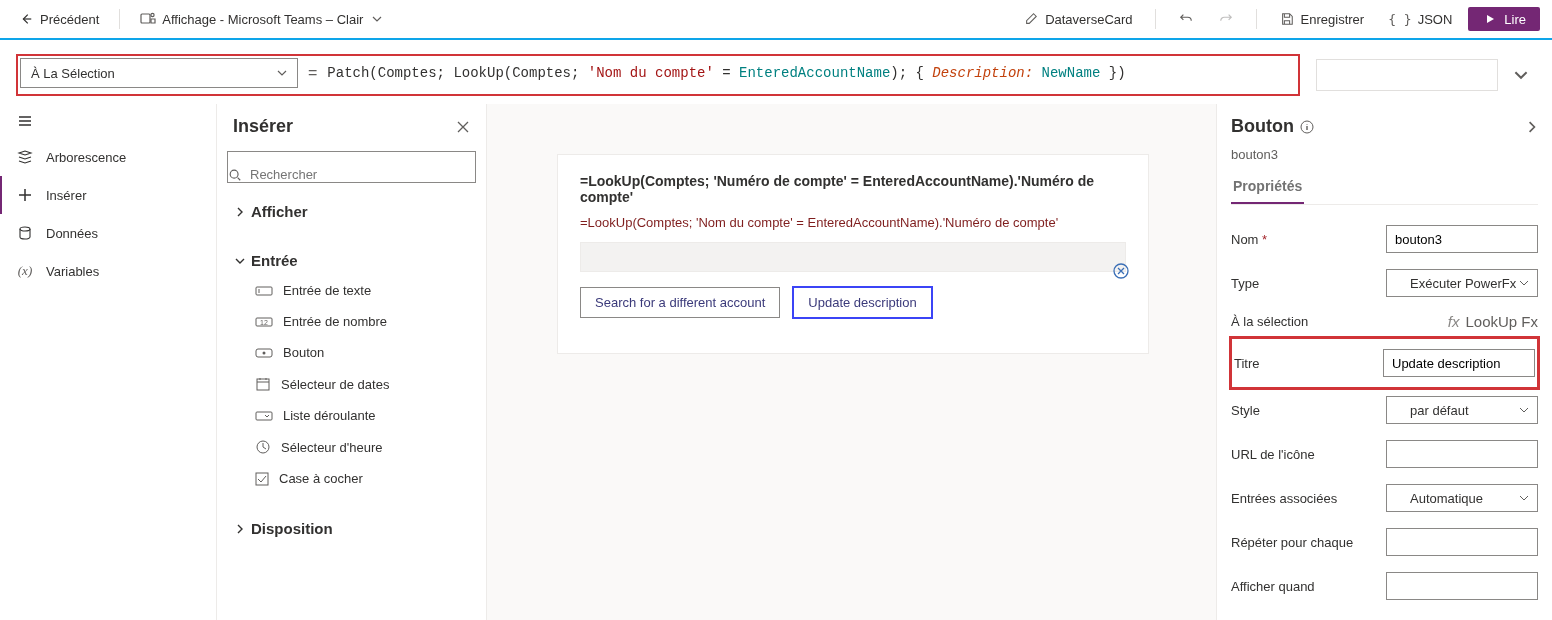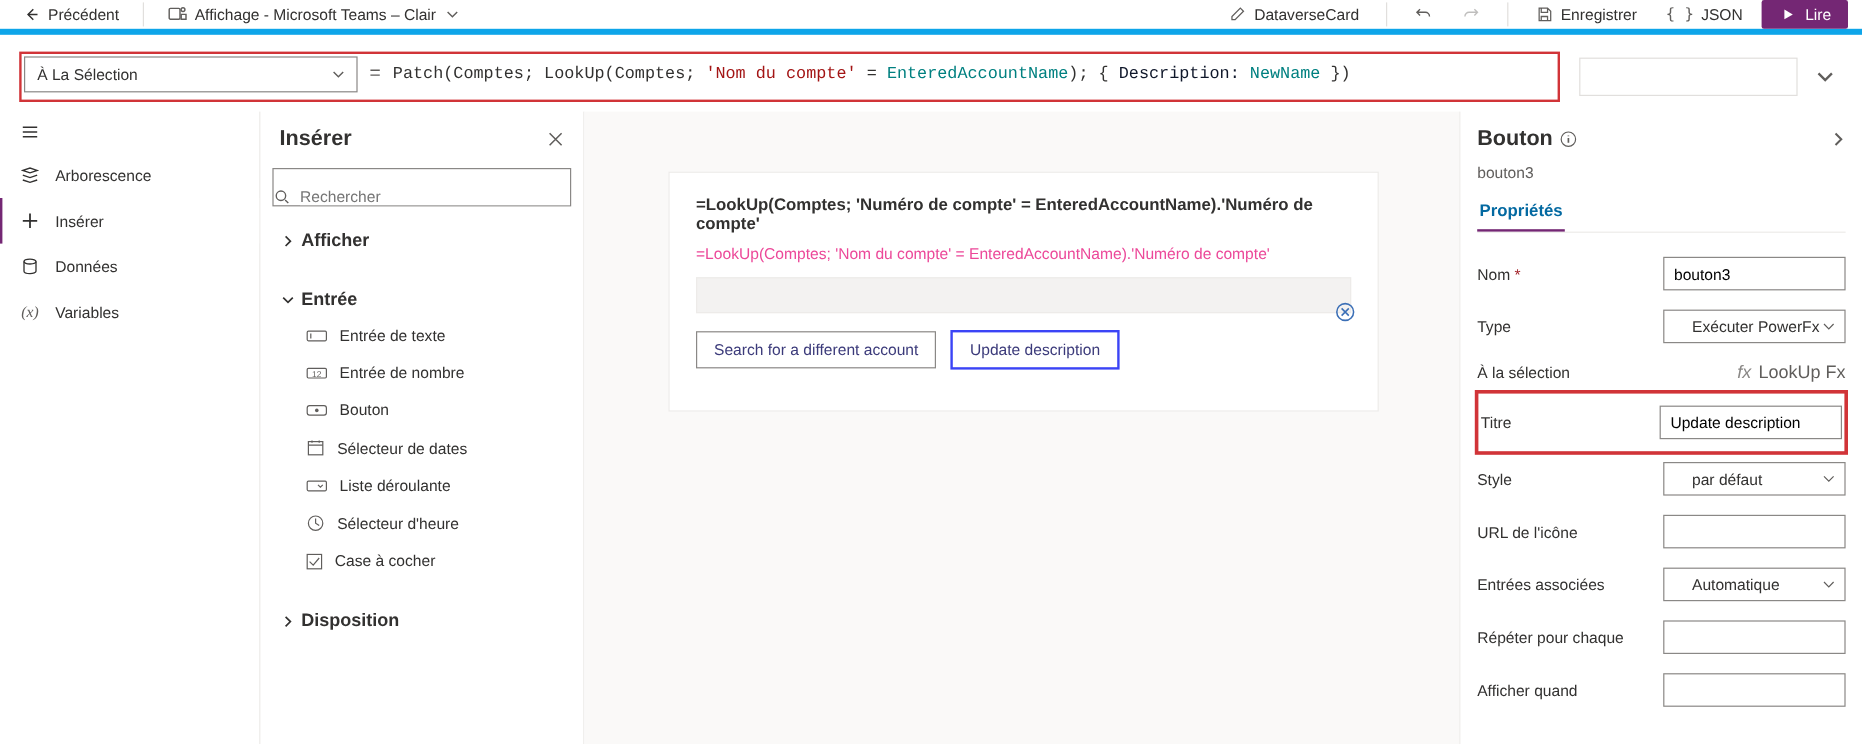--- a/index.html
+++ b/index.html
@@ -1,40 +1,40 @@
 <!DOCTYPE html>
 <html><head>
 <meta charset="utf-8">
 <style>
   * { box-sizing: border-box; margin: 0; padding: 0; }
   body { font-family: "Segoe UI", Arial, sans-serif; font-size: 13px; color: #323130; background: #fff; width: 1552px; height: 620px; overflow: hidden; }
   
   
-  .topbar { height: 29px; display: flex; align-items: center; padding: 0 12px; border-bottom: 5px solid #0ea5e9; justify-content: space-between; }
+  .topbar { height: 40px; display: flex; align-items: center; padding: 0 12px; border-bottom: 2px solid #0ea5e9; justify-content: space-between; }
   .topbar-left, .topbar-right { display: flex; align-items: center; gap: 8px; }
   .topbar .sep { width: 1px; height: 20px; background: #e1dfdd; margin: 0 6px; }
   .back-btn { display: flex; align-items: center; gap: 6px; padding: 4px 6px; cursor: pointer; }
   .themebox { display: flex; align-items: center; gap: 6px; padding: 4px 6px; cursor: pointer; }
   .topbar .icon { width: 16px; height: 16px; display: inline-flex; align-items: center; justify-content: center; }
   .topbtn { display: flex; align-items: center; gap: 6px; padding: 4px 8px; cursor: pointer; text-align: center; }
   .topbtn.primary { background: #742774; color: #fff; border-radius: 2px; padding: 4px 14px; }
   
   
   .formulabar { display: flex; align-items: center; padding: 14px 16px 8px 16px; gap: 8px; }
   .redbox { border: 2px solid #d13438; padding: 2px 2px 6px 2px; display: flex; align-items: center; gap: 10px; flex: 1 1 auto; }
   .redspacer { flex: 1; }
   .prop-dd { border: 1px solid #8a8886; height: 30px; width: 278px; display:flex; align-items:center; justify-content:space-between; padding: 0 10px; background:#fff; cursor:pointer; }
   .fx-eq { color:#605e5c; font-size:16px; }
   .formula { font-family: Consolas, "Courier New", monospace; font-size: 14px; white-space: nowrap; }
   .formula-input { border: 1px solid #e1dfdd; flex:1; height:32px; display:flex; align-items:center; padding: 0 10px; margin-left:8px; }
   .chev-expand { color:#605e5c; padding: 0 8px; cursor:pointer; }
   .tok-fn { color:#323130; }
   .tok-str { color:#a31515; }
   .tok-var { color:#008080; }
-  .tok-prop { color:#0f172a; }
+  .tok-prop { color:#c2410c;font-style:italic; }
   
   
   .body { display:flex; height: calc(620px - 32px - 54px); }
   
   
   .navcol { width: 217px; border-right: 1px solid #edebe9; display:flex; flex-direction:column; }
   .navrow { display:flex; align-items:center; gap:12px; padding: 10px 16px; cursor:pointer; }
   .navrow.top { padding: 8px 16px; }
   .navrow.selected { background:#fff; border-left:2px solid #742774; padding-left:14px; font-weight:400; }
   .navicon { width:18px; height:18px; display:inline-flex; align-items:center; justify-content:center; }
@@ -47,35 +47,35 @@
   .search input { border:none; outline:none; flex:1; font-size:13px; }
   .section { padding: 6px 8px; }
   .section-h { display:flex; align-items:center; gap:6px; font-weight:600; font-size:15px; cursor:pointer; padding:6px 0; }
   .section-h.open svg { transform: rotate(90deg); }
   .ctrl-item { display:flex; align-items:center; gap:10px; padding:8px 4px 8px 20px; cursor:pointer; }
   
   
   .canvas { flex:1; position:relative; background:#faf9f8; }
   .card { position:absolute; left:70px; top:50px; width:592px; background:#fff; border:1px solid #edebe9; padding: 18px 22px 34px 22px; }
   .card .row1 { font-size:14px; font-weight:600; color:#323130; margin-bottom:10px; }
-  .card .row2 { font-size:13px; color:#ec4899; margin-bottom:12px; }
+  .card .row2 { font-size:13px; color:#7f1d1d; margin-bottom:12px; }
   .card .field { width:100%; height:30px; background:#f3f2f1; border:1px solid #edebe9; margin-bottom:14px; }
   .card .btns { display:flex; gap:12px; align-items:center; position:relative; }
   .card button { background:#fff; border:1px solid #8a8886; color:#3b3a7a; padding:7px 14px; font-size:13px; cursor:pointer; }
   .card button.selected { border:2px solid #3b44f6; color:#3b3a7a; }
   .close-x { position:absolute; right:-4px; top:-24px; color:#3b6fb6; cursor:pointer; }
   
   
   .propspanel { width:336px; border-left:1px solid #edebe9; padding: 10px 14px; display:flex; flex-direction:column; }
   .propspanel .ph { display:flex; align-items:center; justify-content:space-between; padding:2px 0 10px 0; }
   .propspanel .ph .ttl { font-size:18px; font-weight:600; display:flex; align-items:center; gap:6px; }
   .propspanel .elname { font-size:13px; color:#605e5c; padding-bottom:10px; }
   .tabs { display:flex; border-bottom:1px solid #edebe9; margin-bottom:12px; }
   .tabs .tab { padding:6px 2px 8px 2px; margin-right:18px; font-size:14px; cursor:pointer; }
-  .tabs .tab.active { border-bottom:2px solid #742774; font-weight:600; color:#0369a1; }
+  .tabs .tab.active { border-bottom:2px solid #742774; font-weight:600; color:#737373; }
   .proprow { display:flex; align-items:center; justify-content:space-between; padding:8px 0; gap:0; }
   .proprow .lbl { font-size:13px; color:#323130; }
   .proprow .req::after { content:" *"; color:#a4262c; }
   .proprow input, .proprow .dd { width:152px; height:28px; border:1px solid #8a8886; padding:0 8px; font-size:13px; background:#fff; }
   .proprow .dd { display:flex; align-items:center; justify-content:space-between; cursor:pointer;padding-left:23px; }
   .proprow .fxval { font-size:15px; color:#605e5c; display:flex; align-items:center; gap:6px; }
   .proprow .fxval .fx { font-style:italic; color:#8a8886; }
   .red-wrap { border:3px solid #d13438; padding:2px; margin: -2px -2px; }
   
   svg { display:block; }

